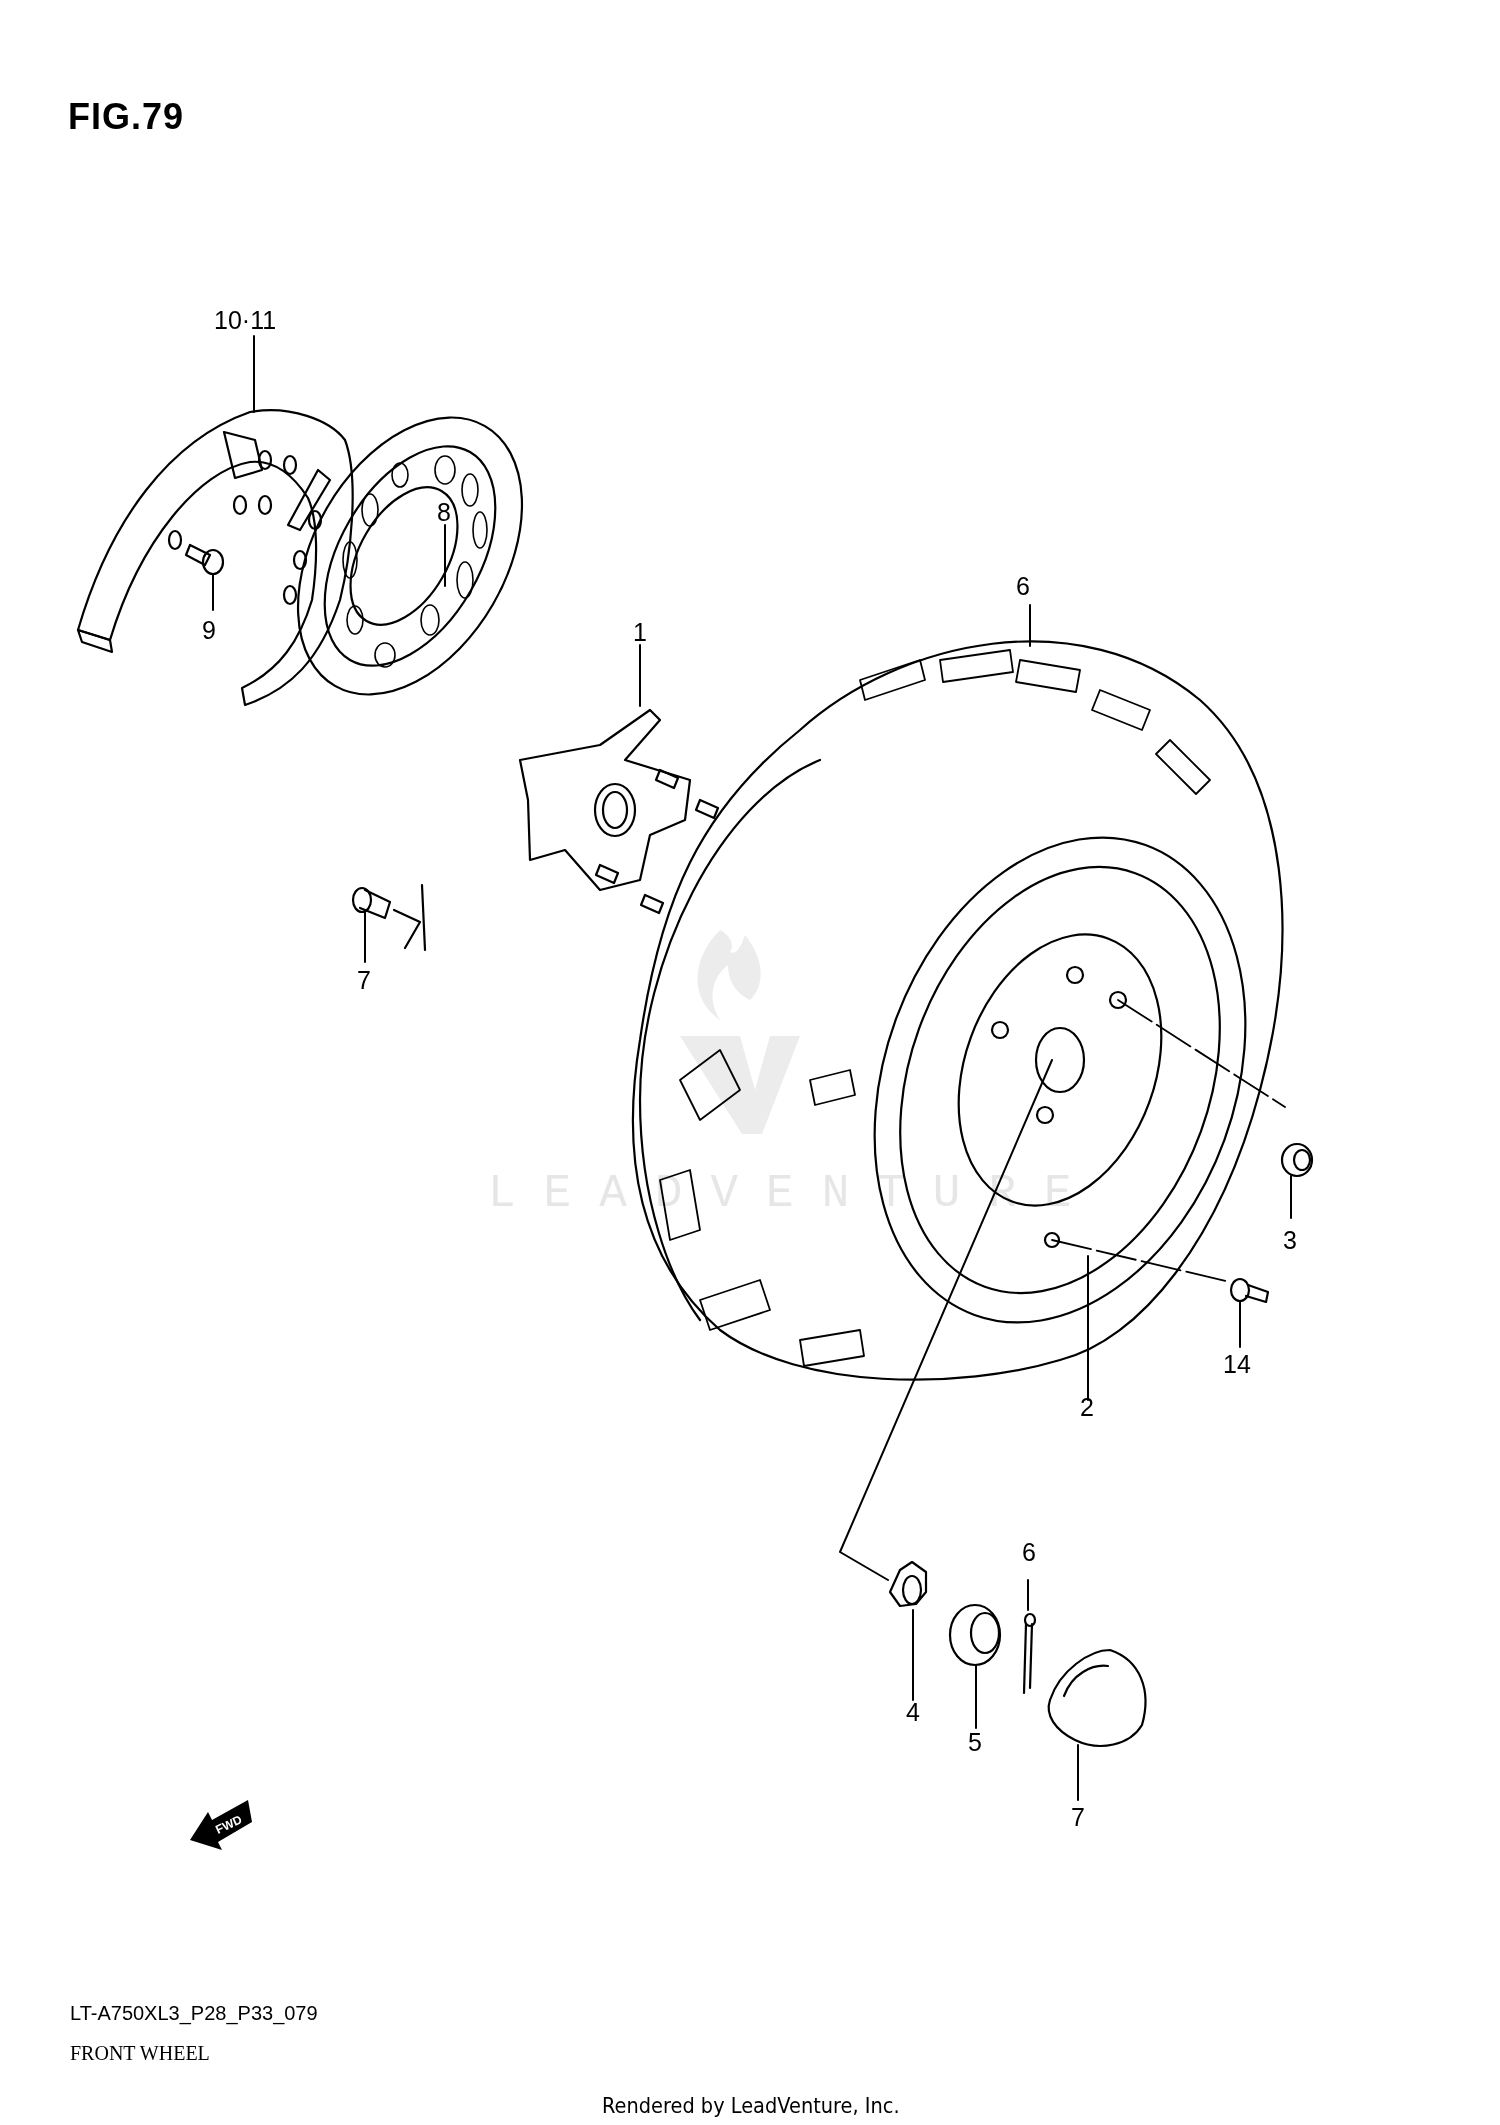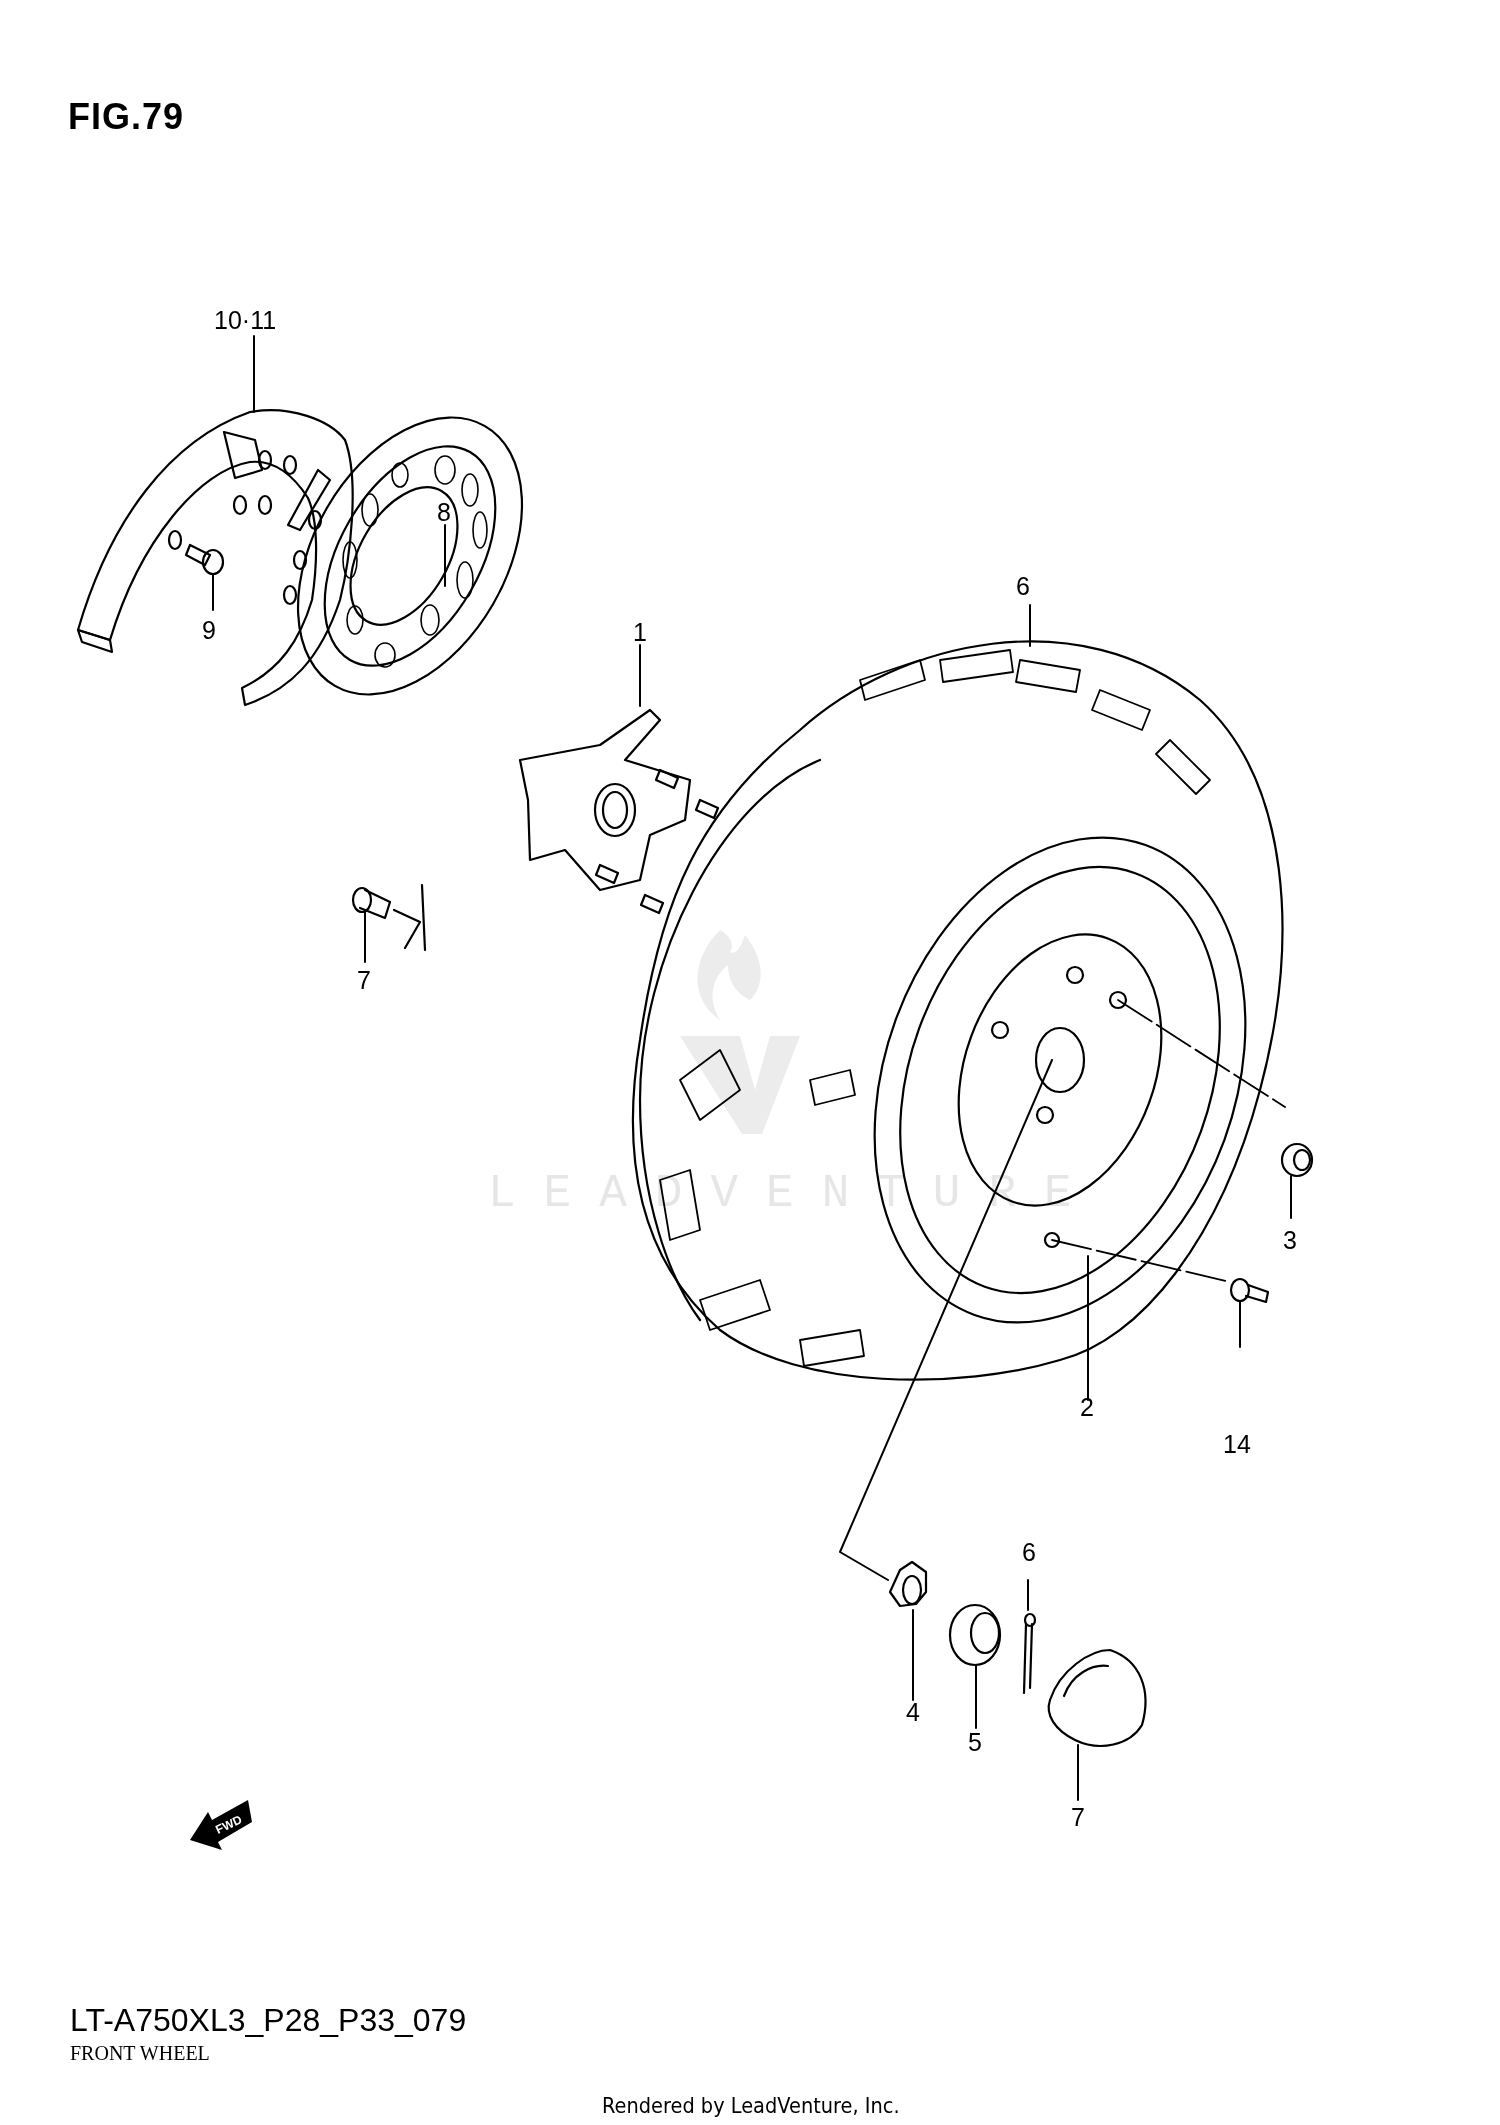--- a/index.html
+++ b/index.html
@@ -1,18 +1,18 @@
 <!DOCTYPE html>
 <html><head>
 <meta charset="utf-8">
 <style>
   html, body { margin: 0; padding: 0; background: #ffffff; }
   body { width: 1500px; height: 2125px; position: relative; overflow: hidden; font-family: "Liberation Sans", sans-serif; color: #000; }
   .fig-title { position: absolute; left: 68px; top: 96px; font-size: 36px; font-weight: bold; letter-spacing: 1px; font-family: "Liberation Sans", sans-serif; }
-  .footer-code { position: absolute; left: 70px; top: 2002px; font-size: 32px; font-family: "Liberation Sans", sans-serif; }
+  .footer-code { position: absolute; left: 70px; top: 2002px; font-size: 20px; font-family: "Liberation Sans", sans-serif; }
   .footer-name { position: absolute; left: 70px; top: 2042px; font-size: 20px; font-family: Liberation Serif, serif; }
   .rendered { position: absolute; left: 602px; top: 2093px; font-size: 22px; font-family: "DejaVu Sans", sans-serif; transform: scaleX(0.88); transform-origin: left top; }
   .callout { position: absolute; font-size: 25px; font-family: "Liberation Sans", sans-serif; line-height: 1; }
   svg.art { position: absolute; left: 0; top: 0; }
   .wm-text { position: absolute; left: 488px; top: 1168px; font-size: 46px; letter-spacing: 28px; color: #e6e6e6; font-family: Liberation Mono, monospace; }
 </style>
 </head>
 <body>
 
 <div class="fig-title">FIG.79</div>
@@ -168,21 +168,21 @@
   <text x="218" y="1834" font-size="12" fill="#fff" font-family="Liberation Sans, sans-serif" font-weight="bold" transform="rotate(-25 218 1834)">FWD</text>
 </svg>
 
 <div class="callout" style="left:214px; top:308px;text-align:center;">10·11</div>
 <div class="callout" style="left:202px; top:618px;">9</div>
 <div class="callout" style="left:437px; top:500px;">8</div>
 <div class="callout" style="left:357px; top:968px;">7</div>
 <div class="callout" style="left:633px; top:620px;">1</div>
 <div class="callout" style="left:1016px; top:574px;">6</div>
 <div class="callout" style="left:1283px; top:1228px;">3</div>
-<div class="callout" style="left:1223px; top:1432px;">14</div>
+<div class="callout" style="left:1223px; top:1352px;">14</div>
 <div class="callout" style="left:1080px; top:1395px;">2</div>
 <div class="callout" style="left:1022px; top:1540px;">6</div>
 <div class="callout" style="left:906px; top:1700px;">4</div>
 <div class="callout" style="left:968px; top:1730px;">5</div>
 <div class="callout" style="left:1071px; top:1805px;">7</div>
 
 <div class="footer-code">LT-A750XL3_P28_P33_079</div>
 <div class="footer-name">FRONT WHEEL</div>
 <div class="rendered">Rendered by LeadVenture, Inc.</div>
 

